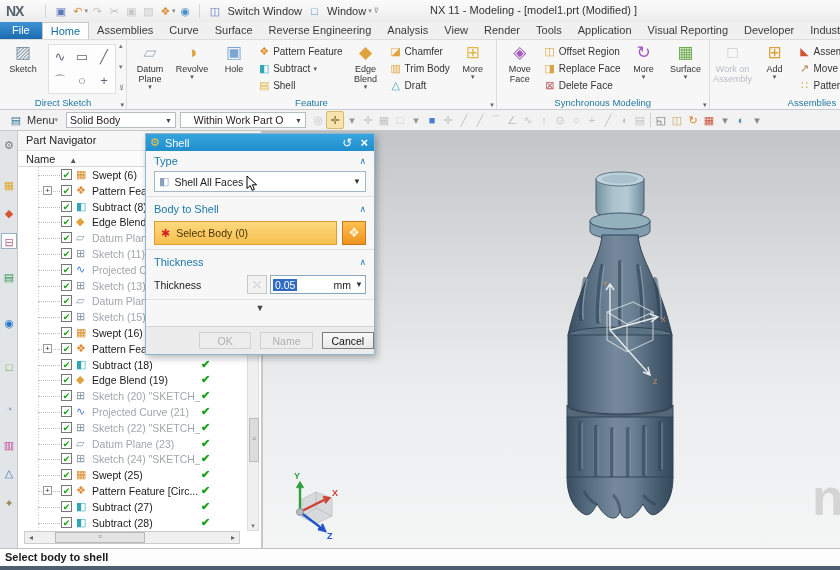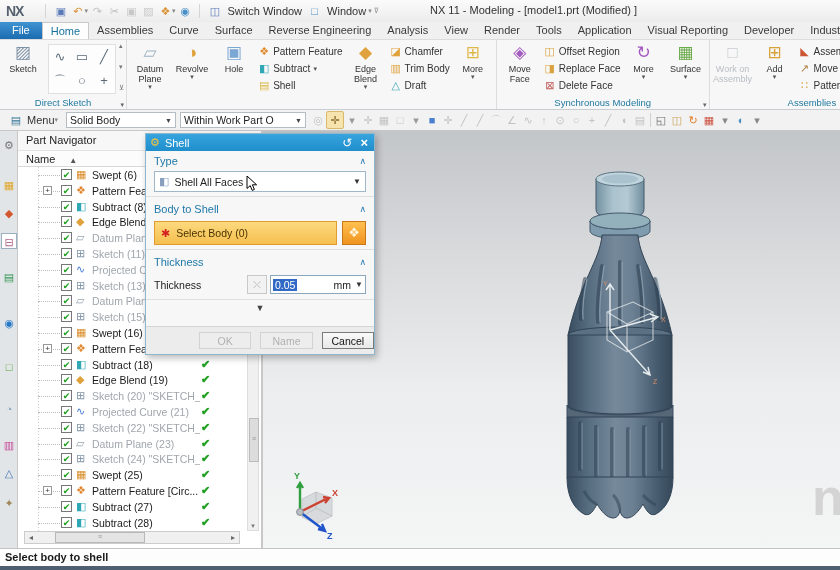--- a/index.html
+++ b/index.html
@@ -256,20 +256,21 @@
               <span class="ric" style="color: rgb(58, 166, 184);">△</span>
               <span class="rlb">Draft</span>
             </div>
           </div>
           <div class="rbig">
             <div class="ric" style="color: rgb(224, 184, 74);">⊞</div>
             <div class="rlb">More</div>
             <div class="rar">▾</div>
           </div>
         </div>
+        <div class="rg-label"><span>Feature</span><span class="ga">▾</span></div>
       </div>
       <div class="rgroup">
         <div class="rg-body">
           <div class="rbig">
             <div class="ric" style="color: rgb(163, 92, 192);">◈</div>
             <div class="rlb">Move Face</div>
           </div>
           <div class="rstack">
             <div class="rsbtn">
               <span class="ric" style="color: rgb(216, 162, 60);">◫</span>
@@ -330,21 +331,21 @@
   <div id="seltoolbar">
     <span id="menu-btn">
       <span class="tbi" style="color:#3a7a9a;">▤</span>
       <span>Menu</span>
       <span class="qa-dd">▾</span>
     </span>
     <span class="fake-select" style="width:110px;">
       <span class="sv">Solid Body</span>
         <span class="sa">▼</span>
     </span>
-    <span class="fake-select" style="width:126px;">
+    <span class="fake-select" style="width:126px;text-align:center;">
       <span class="sv">Within Work Part O</span>
         <span class="sa">▼</span>
     </span>
     <span id="tb-icons" style="display:flex;align-items:center;">
         <span class="tbi" style="color: rgb(192, 192, 192);">◎</span>
         <span class="tbi bg" style="color: rgb(138, 106, 42); background: rgb(247, 227, 173);">✛</span>
         <span class="tbi" style="color: rgb(153, 153, 153);">▾</span>
         <span class="tbi" style="color: rgb(196, 196, 196);">✛</span>
         <span class="tbi" style="color: rgb(196, 196, 196);">▦</span>
         <span class="tbi" style="color: rgb(196, 196, 196);">□</span>

